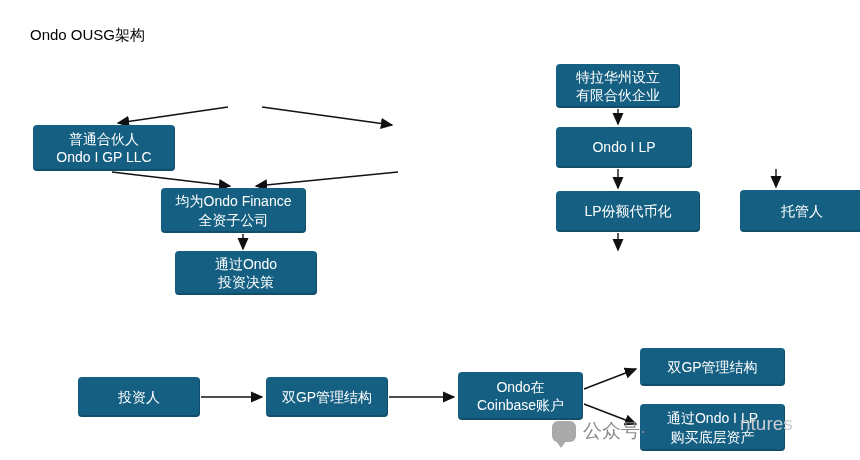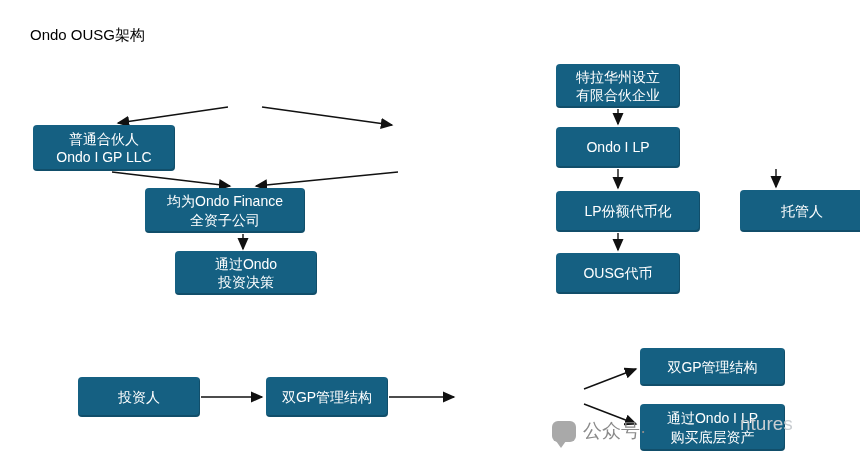--- a/index.html
+++ b/index.html
@@ -82,35 +82,36 @@
     <line x1="776" y1="169" x2="776" y2="187" marker-end="url(#ah)"></line>
 
     <line x1="201" y1="397" x2="262" y2="397" marker-end="url(#ah)"></line>
     <line x1="389" y1="397" x2="454" y2="397" marker-end="url(#ah)"></line>
     <line x1="584" y1="389" x2="636" y2="369" marker-end="url(#ah)"></line>
     <line x1="584" y1="404" x2="636" y2="424" marker-end="url(#ah)"></line>
   </svg>
 
   <div class="node" style="left:33px;top:125px;width:142px;height:46px">普通合伙人
 Ondo I GP LLC</div>
-  <div class="node" style="left:145px;top:188px;width:160px;height:45px">均为Ondo Finance
+  <div class="node" style="left:161px;top:188px;width:145px;height:45px">均为Ondo Finance
 全资子公司</div>
   <div class="node" style="left:175px;top:251px;width:142px;height:44px">通过Ondo
 投资决策</div>
 
   <div class="node" style="left:556px;top:64px;width:124px;height:44px">特拉华州设立
 有限合伙企业</div>
-  <div class="node" style="left:556px;top:127px;width:124px;height:41px">Ondo I LP</div>
+  <div class="node" style="left:556px;top:127px;width:136px;height:41px">Ondo I LP</div>
   <div class="node" style="left:556px;top:191px;width:144px;height:41px">LP份额代币化</div>
-  <div class="node" style="left:556px;top:253px;width:124px;height:41px">OUSG代币</div>
 
   <div class="node" style="left:740px;top:190px;width:124px;height:42px">托管人</div>
 
   <div class="node" style="left:78px;top:377px;width:122px;height:40px">投资人</div>
   <div class="node" style="left:266px;top:377px;width:122px;height:40px">双GP管理结构</div>
+  <div class="node" style="left:458px;top:372px;width:125px;height:48px">Ondo在
+Coinbase账户</div>
   <div class="node" style="left:640px;top:348px;width:145px;height:38px">双GP管理结构</div>
   <div class="node" style="left:640px;top:404px;width:145px;height:47px">通过Ondo I LP
 购买底层资产</div>
 
   <div class="watermark" style="left:540px;top:418px">
     <span class="wm-bubble"></span>
     <span>公众号·</span>
   </div>
   <div class="wm-partial">ntures</div>
 

